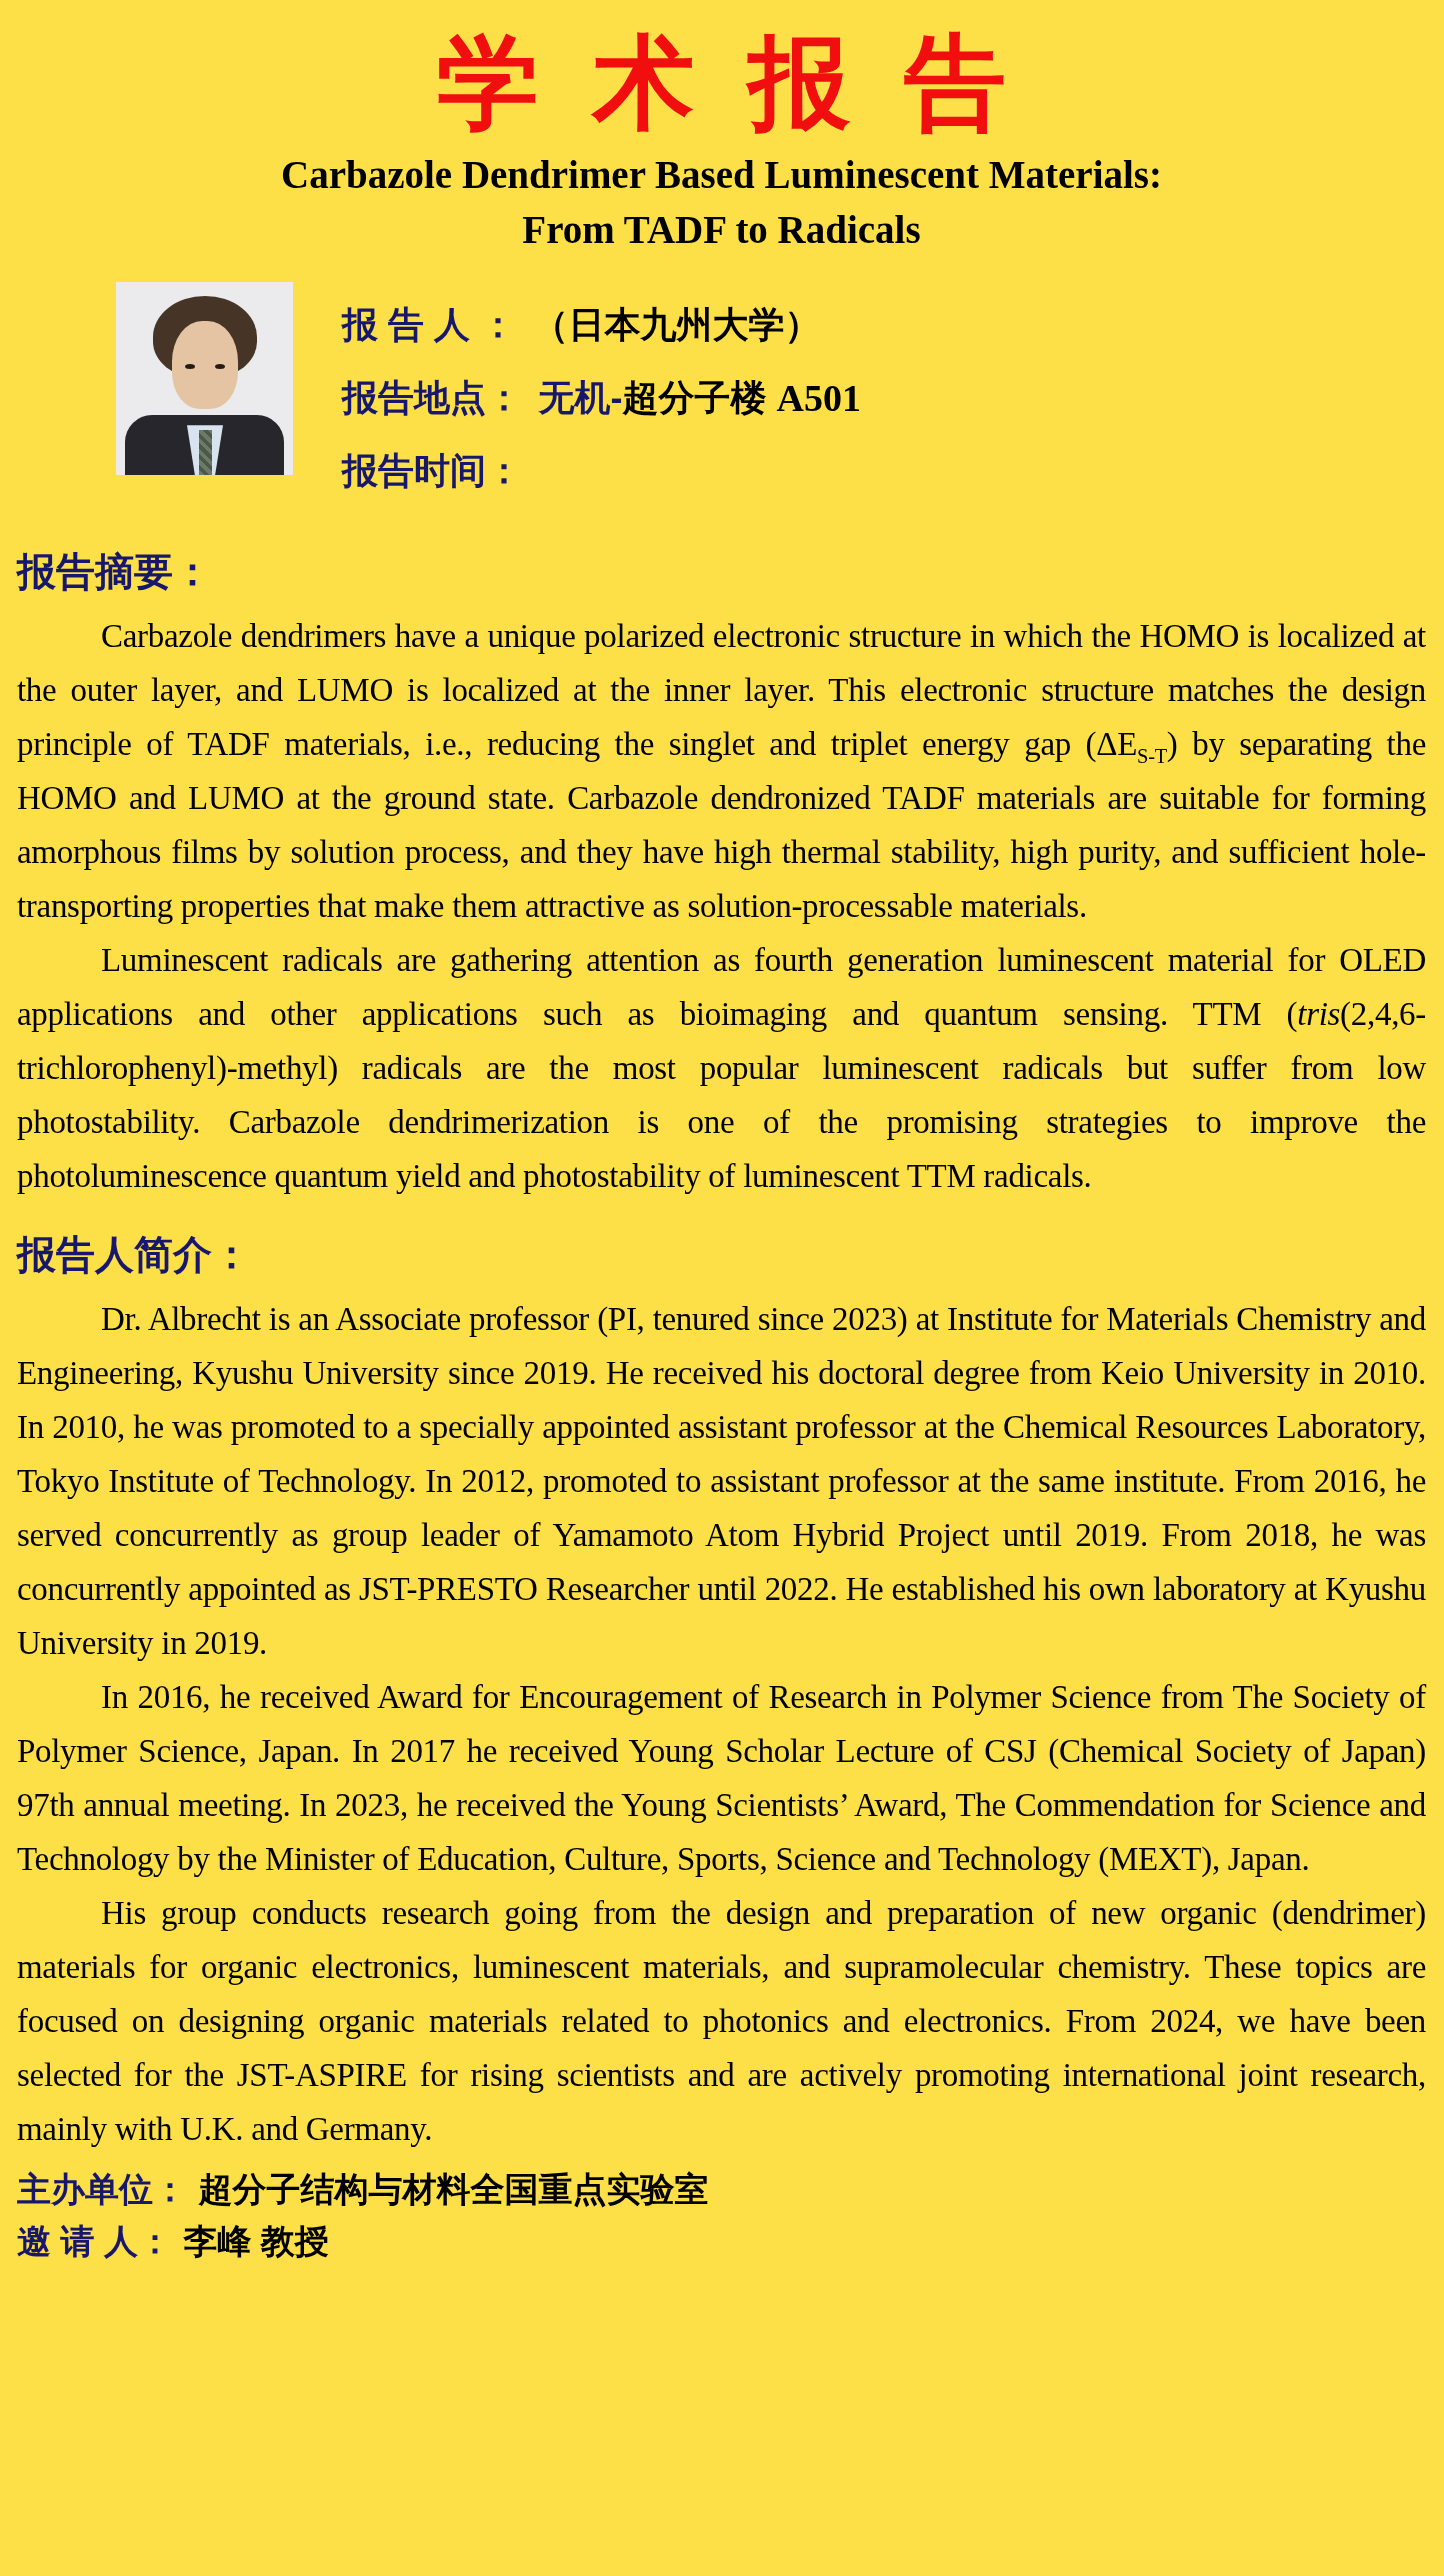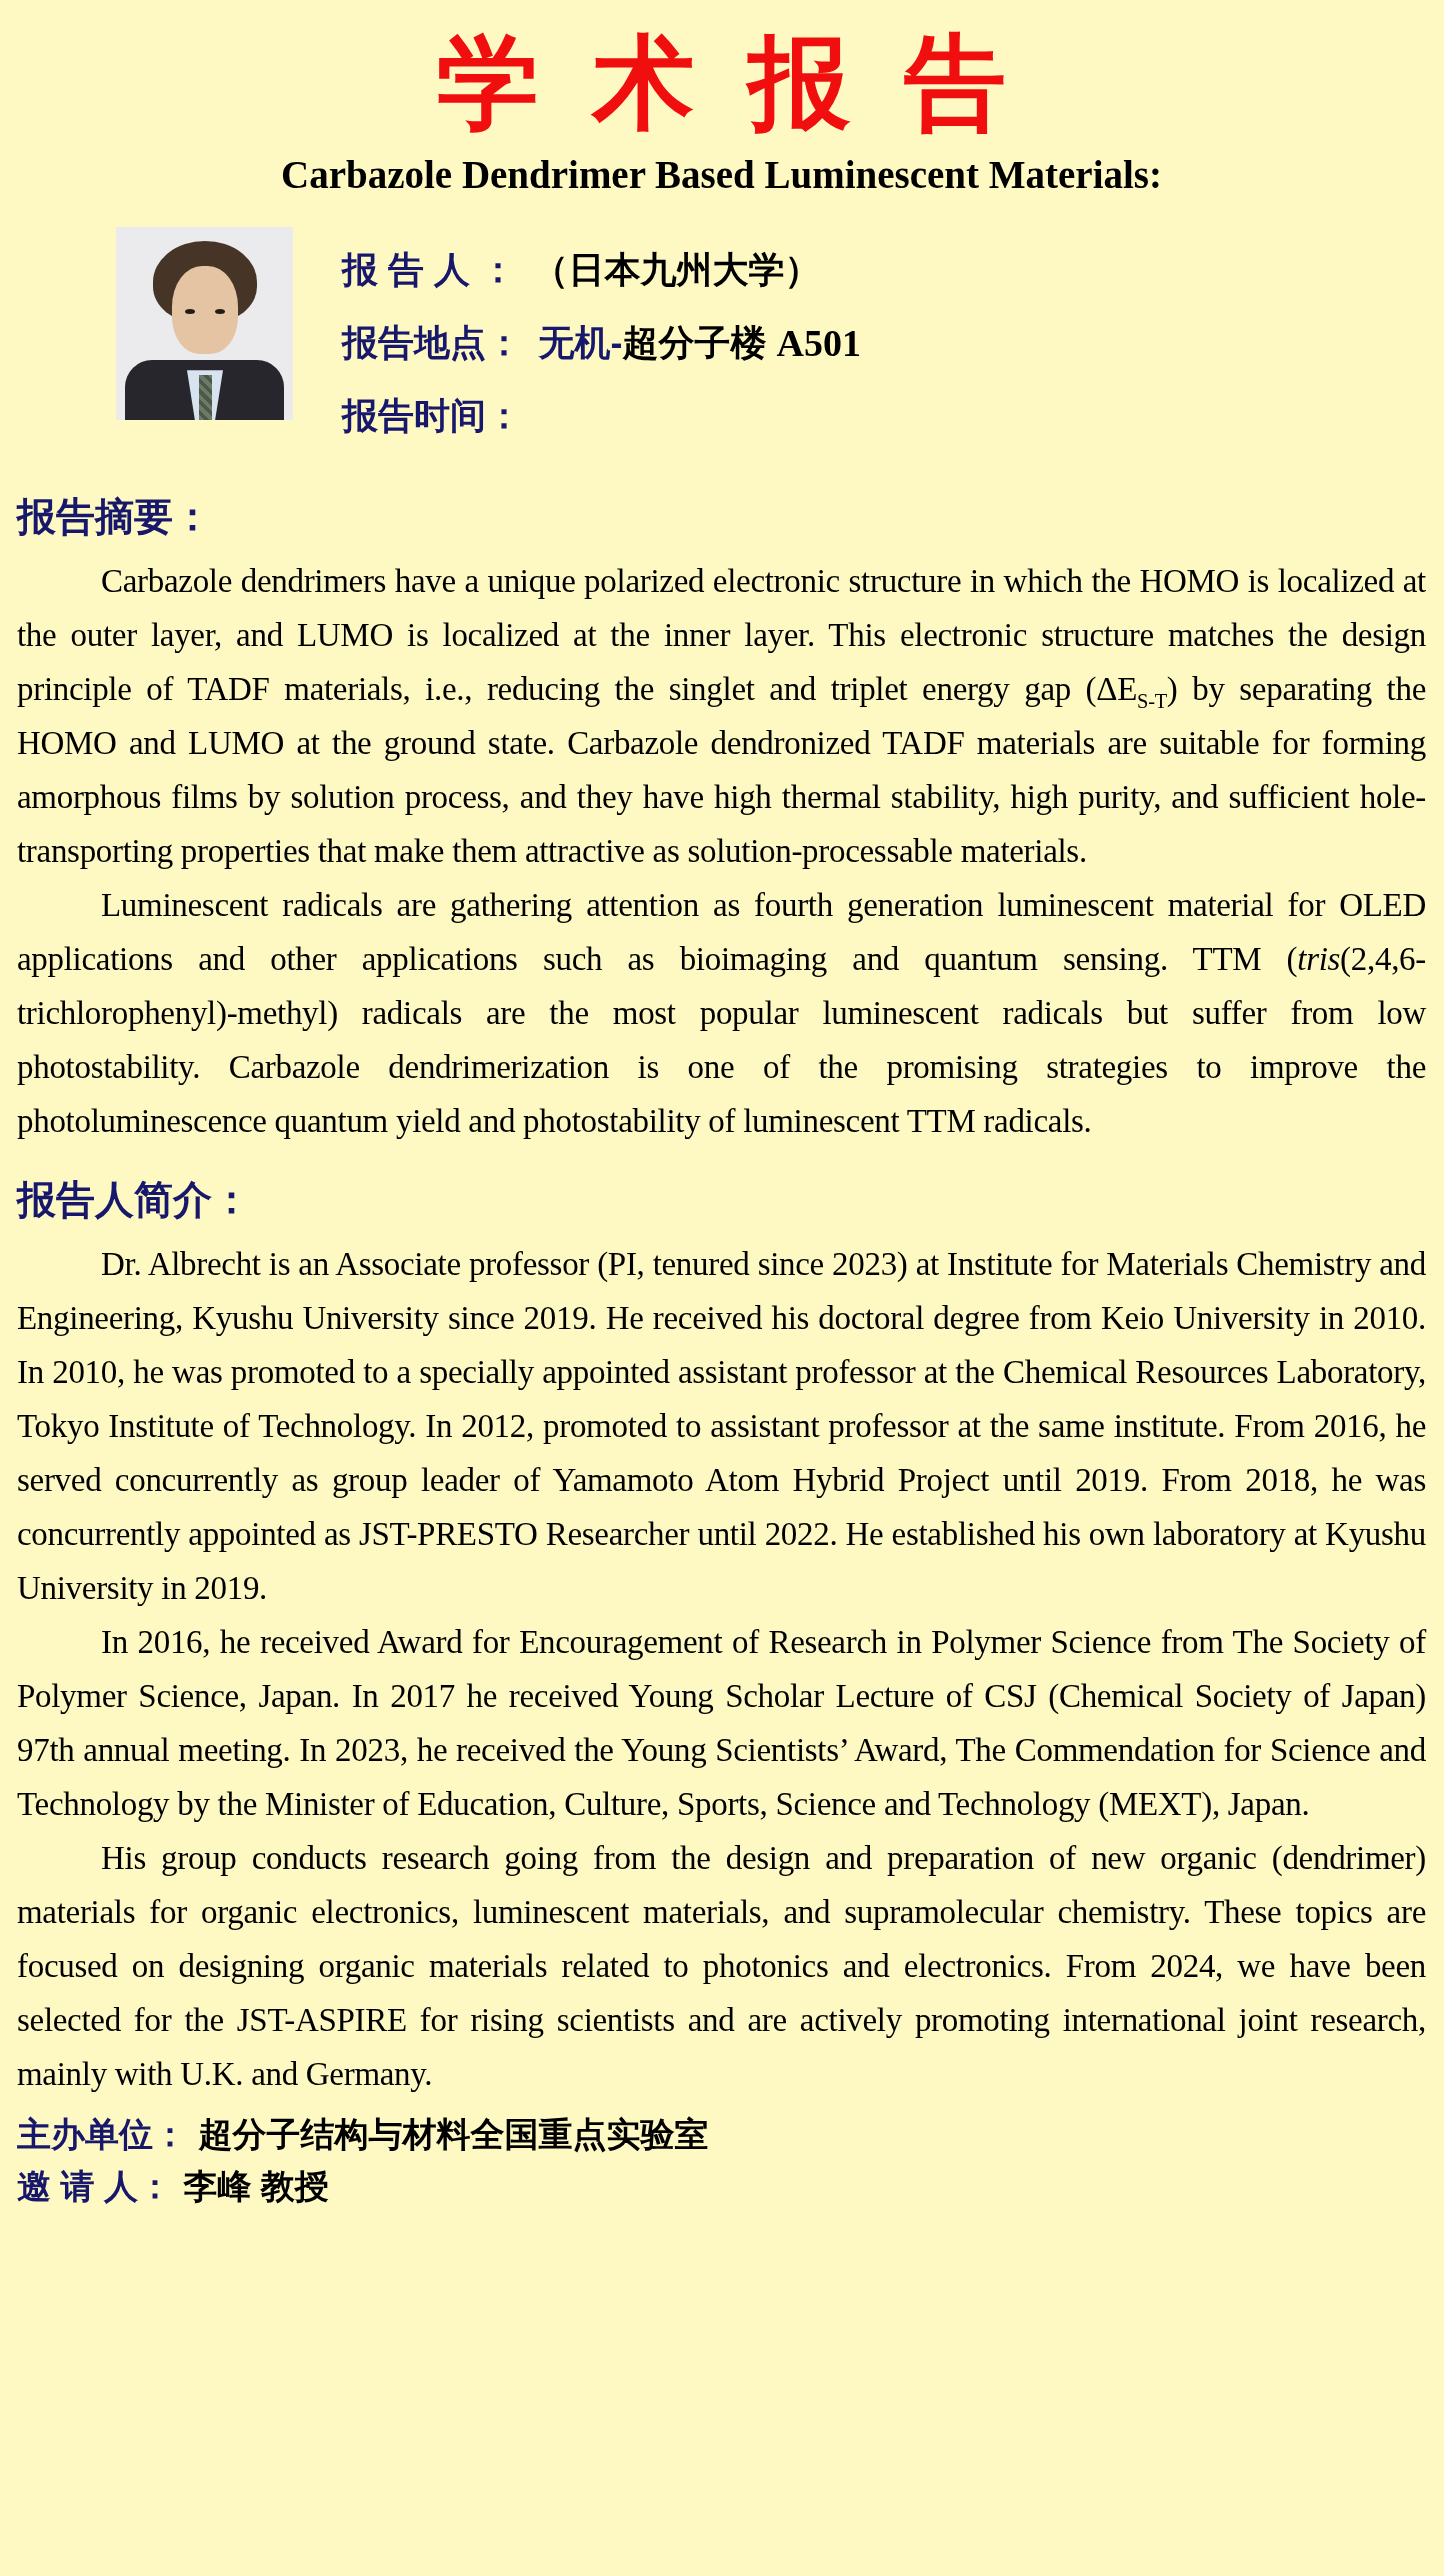--- a/index.html
+++ b/index.html
@@ -1,17 +1,17 @@
 <!DOCTYPE html>
 <html style="font-size:10.2px"><head>
 <meta charset="utf-8">
 <style>
   html,body{margin:0;padding:0;}
   body{width:1445px;background:#ffffff;}
-  .page{position:relative;width:1445px;height:2576px;background:#fef9c3;overflow:hidden;
+  .page{position:relative;width:1445px;height:2576px;background:#fde047;overflow:hidden;
         padding:0;box-sizing:border-box;}
   .inner{padding:18px 19px 0 17px;box-sizing:border-box;}
 
   .main-title{margin-top:11.5px;text-align:center;color:#f10e0e;
     font-family:"Liberation Sans","DejaVu Sans",sans-serif;font-weight:bold;
     font-size:102px;line-height:1.05;letter-spacing:12.7px;text-indent:12.7px;}
 
   .en-title{margin-top:10.2px;text-align:center;color:#000;
     font-family:"Liberation Serif","DejaVu Serif",serif;font-weight:bold;
     font-size:39px;line-height:55px;}
@@ -57,20 +57,21 @@
 </head>
 <body>
 
 <div class="page">
   <div class="inner">
 
     <div class="main-title">学 术 报 告</div>
 
     <div class="en-title">
       <div>Carbazole Dendrimer Based Luminescent Materials:</div>
+      <div>From TADF to Radicals</div>
     </div>
 
     <div class="speaker-row">
       <div class="photo">
         <div class="ph-hair"></div>
         <div class="ph-face"></div>
         <div class="ph-eye l"></div>
         <div class="ph-eye r"></div>
         <div class="ph-suit"></div>
         <div class="ph-shirt"></div>

